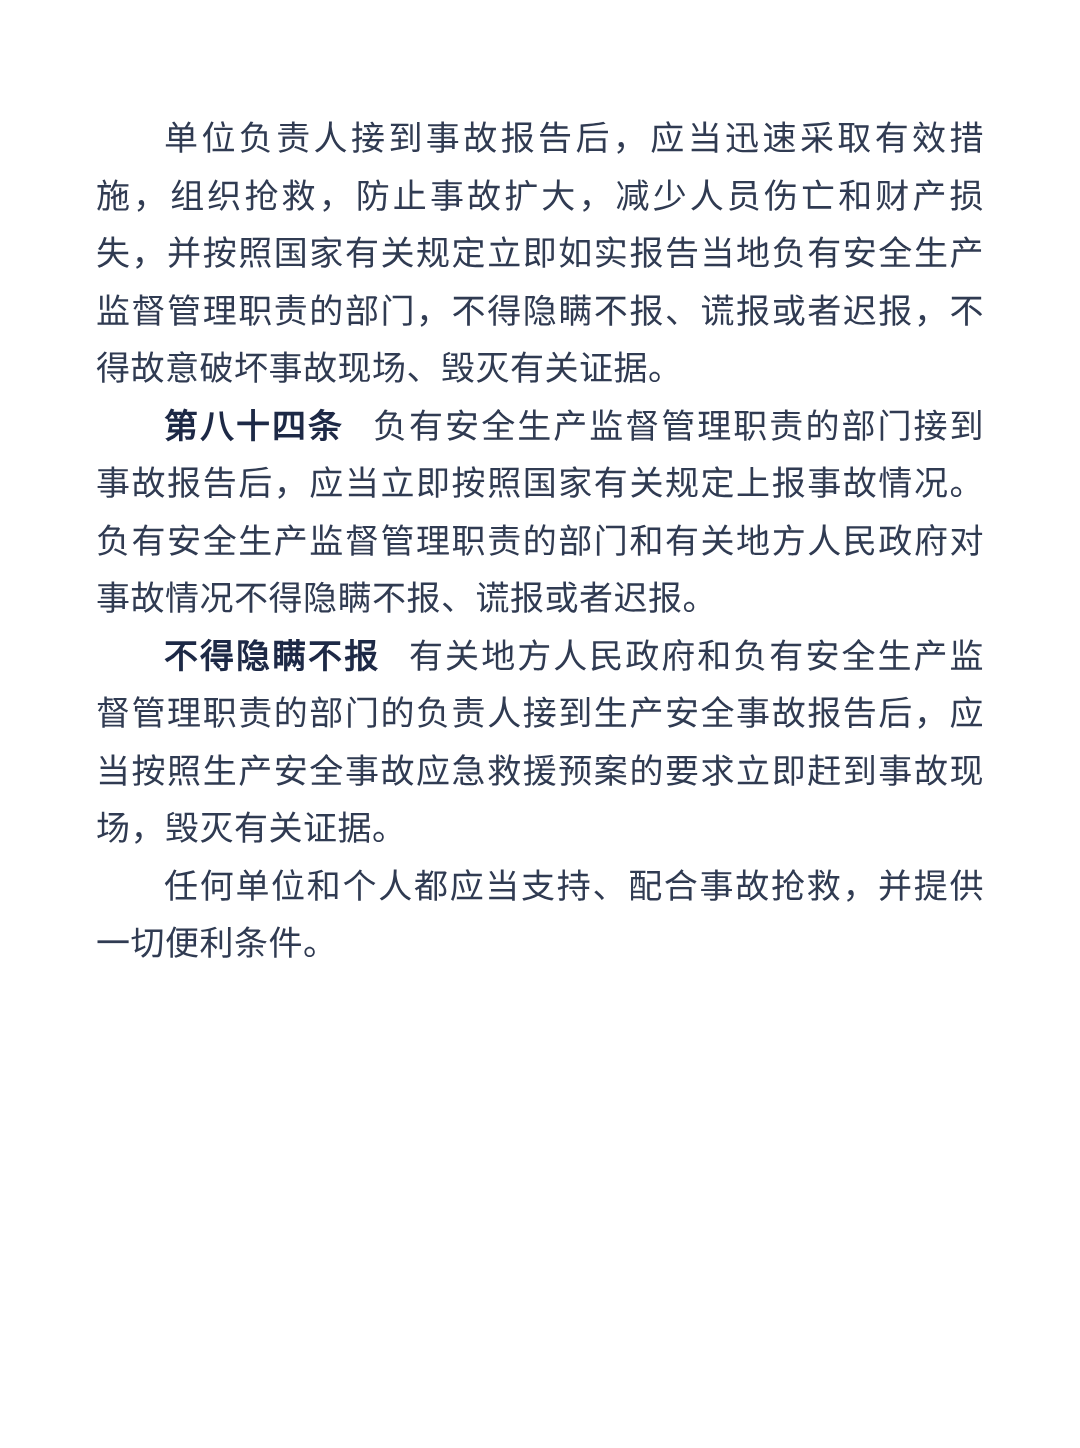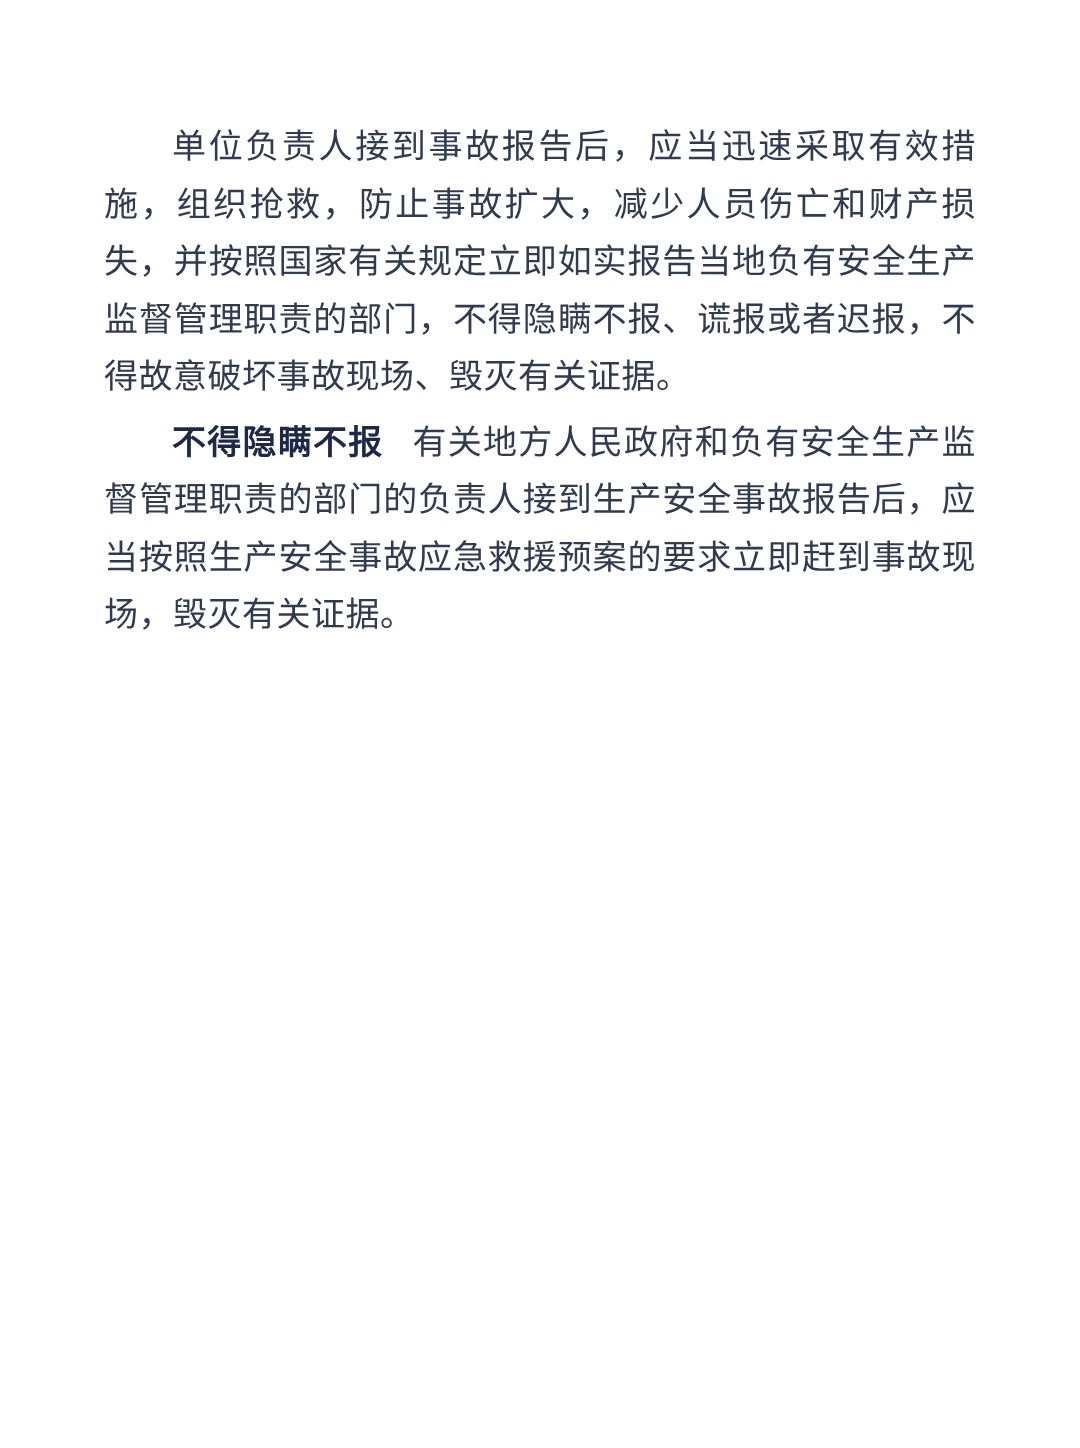--- a/index.html
+++ b/index.html
@@ -20,21 +20,21 @@
     overflow: hidden;
     font-family: "Liberation Serif", "DejaVu Serif", serif;
   }
   .page {
     position: absolute;
     left: 96px;
     top: 110px;
     width: 888px;
   }
   .para {
-    margin: 8px;
+    margin: 0;
     padding: 0;
     font-size: 34px;
     line-height: 57.5px;
     color: var(--body-text);
     text-align: justify;
     text-justify: inter-ideograph;
     text-indent: 2em;
     letter-spacing: 0.5px;
   }
   .term {
@@ -44,19 +44,21 @@
     margin-right: 0.85em;
   }
 </style>
 </head>
 <body>
 
 <main class="page">
 
   <p class="para"><span>单位负责人接到事故报告后，应当迅速采取有效措施，组织抢救，防止事故扩大，减少人员伤亡和财产损失，并按照国家有关规定立即如实报告当地负有安全生产监督管理职责的部门，不得隐瞒不报、谎报或者迟报，不得故意破坏事故现场、毁灭有关证据。</span></p>
 
+  <p class="para"><b class="term">第八十四条</b><span>负有安全生产监督管理职责的部门接到事故报告后，应当立即按照国家有关规定上报事故情况。负有安全生产监督管理职责的部门和有关地方人民政府对事故情况不得隐瞒不报、谎报或者迟报。</span></p>
 
   <p class="para"><b class="term">不得隐瞒不报</b><span>有关地方人民政府和负有安全生产监督管理职责的部门的负责人接到生产安全事故报告后，应当按照生产安全事故应急救援预案的要求立即赶到事故现场，毁灭有关证据。</span></p>
 
 
 
+  <p class="para"><span>任何单位和个人都应当支持、配合事故抢救，并提供一切便利条件。</span></p>
 
 </main>
 
 </body></html>

